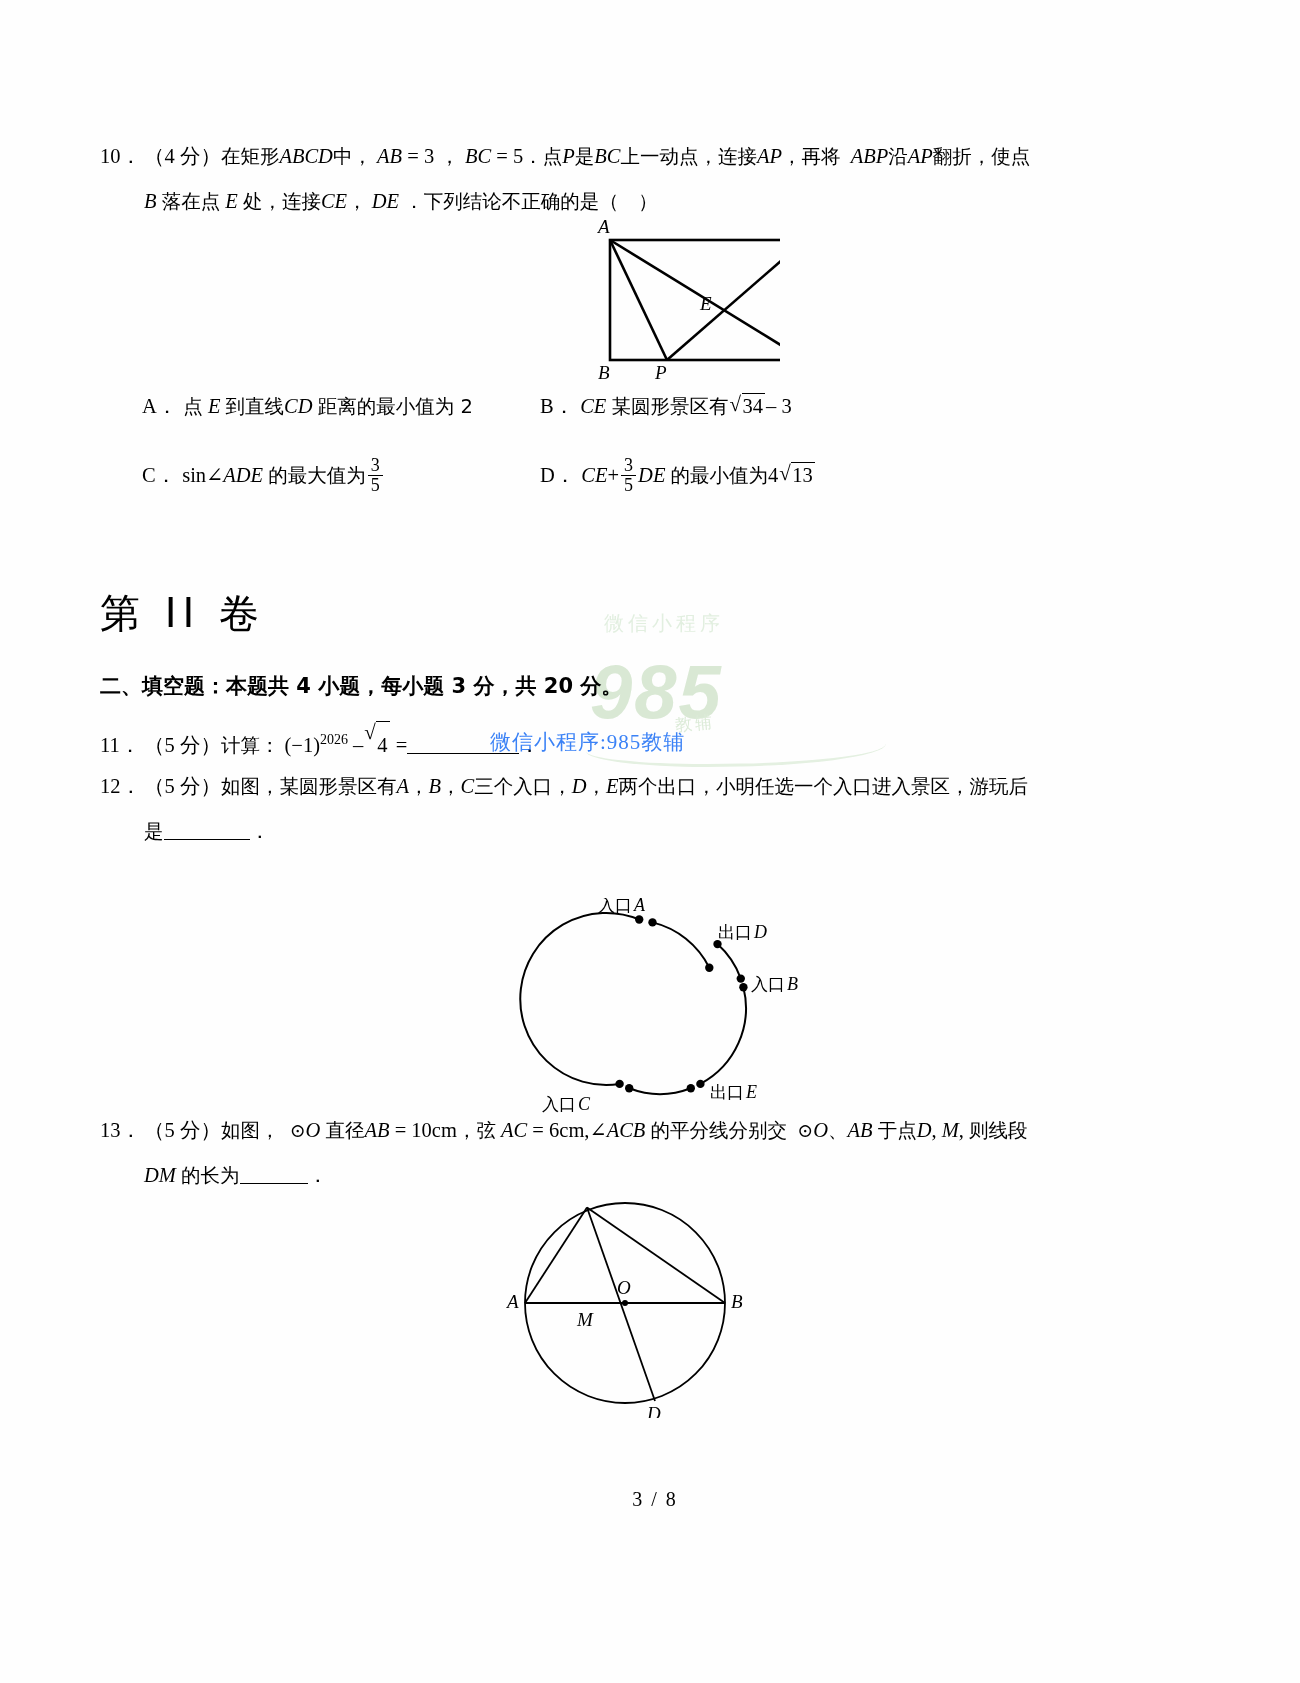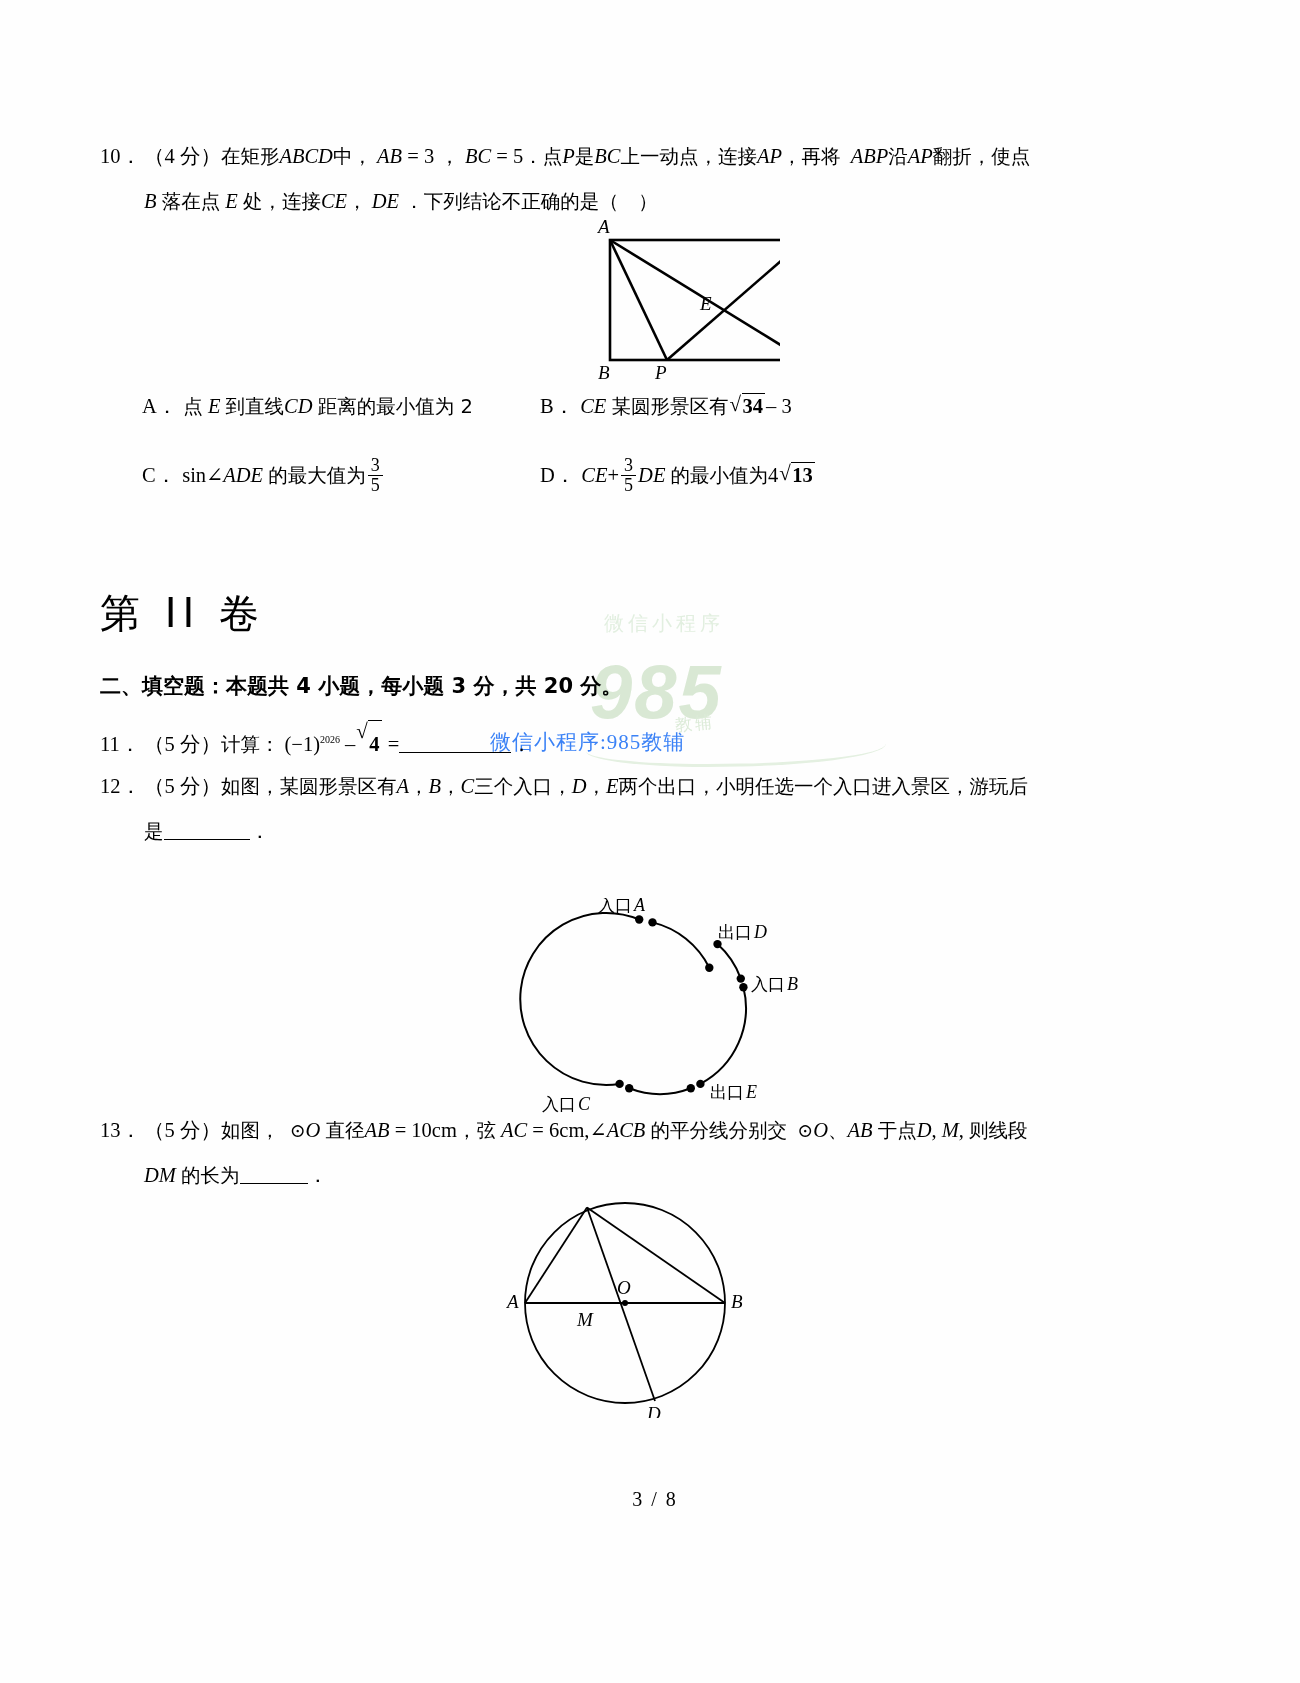--- a/index.html
+++ b/index.html
@@ -132,24 +132,23 @@
     position: absolute;
     left: 0;
     top: 1px;
     font-size: 21px;
     line-height: 1;
   }
   .sqrt > .body {
     display: inline-block;
     border-top: 1.3px solid #000;
     padding: 1px 2px 0 1px;
-    font-weight: bold;
-  }
-
-  sup.exp { font-size: 10px; vertical-align: super; font-style: normal; }
+  }
+
+  sup.exp { font-size: 14px; vertical-align: super; font-style: normal; }
 
   .blank-line {
     display: inline-block;
     border-bottom: 1.4px solid #000;
     height: 14px;
     vertical-align: -2px;
   }
 
   
   .vol-title {

